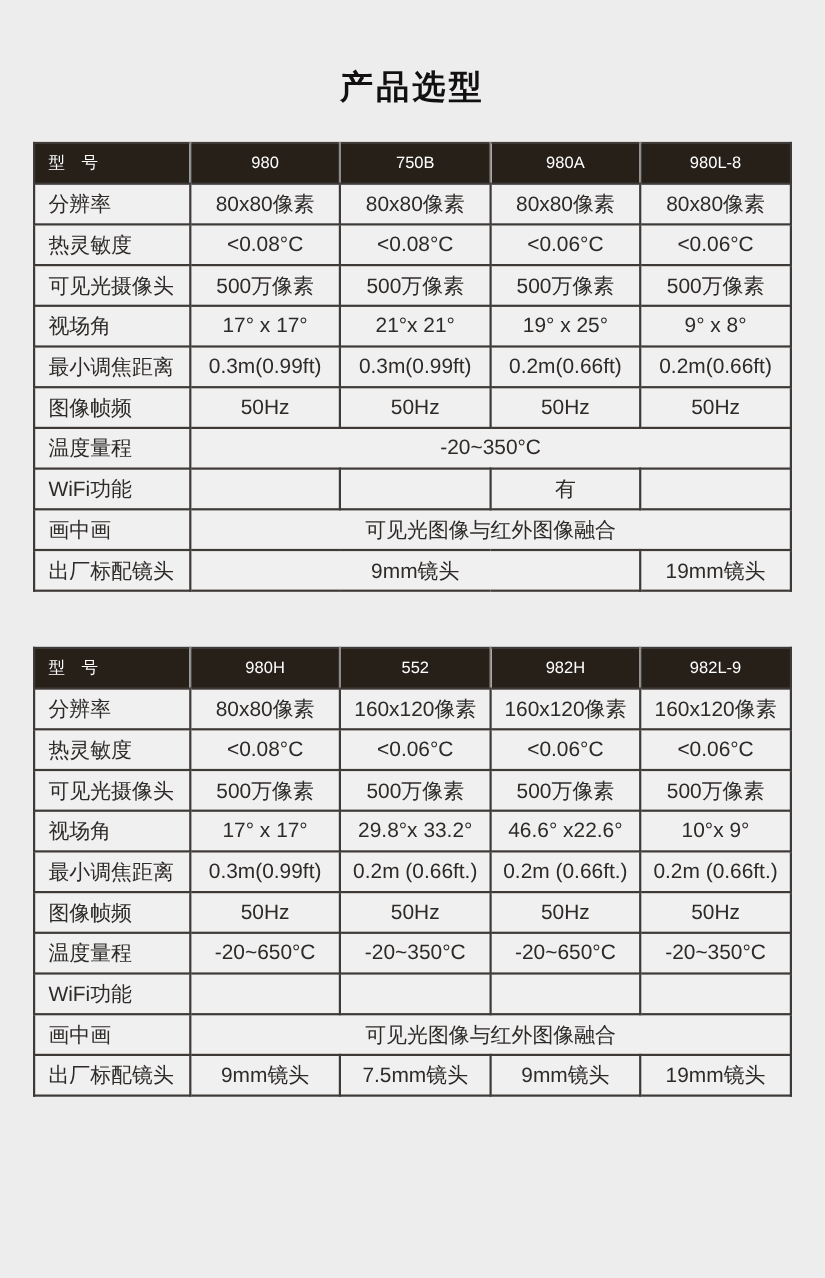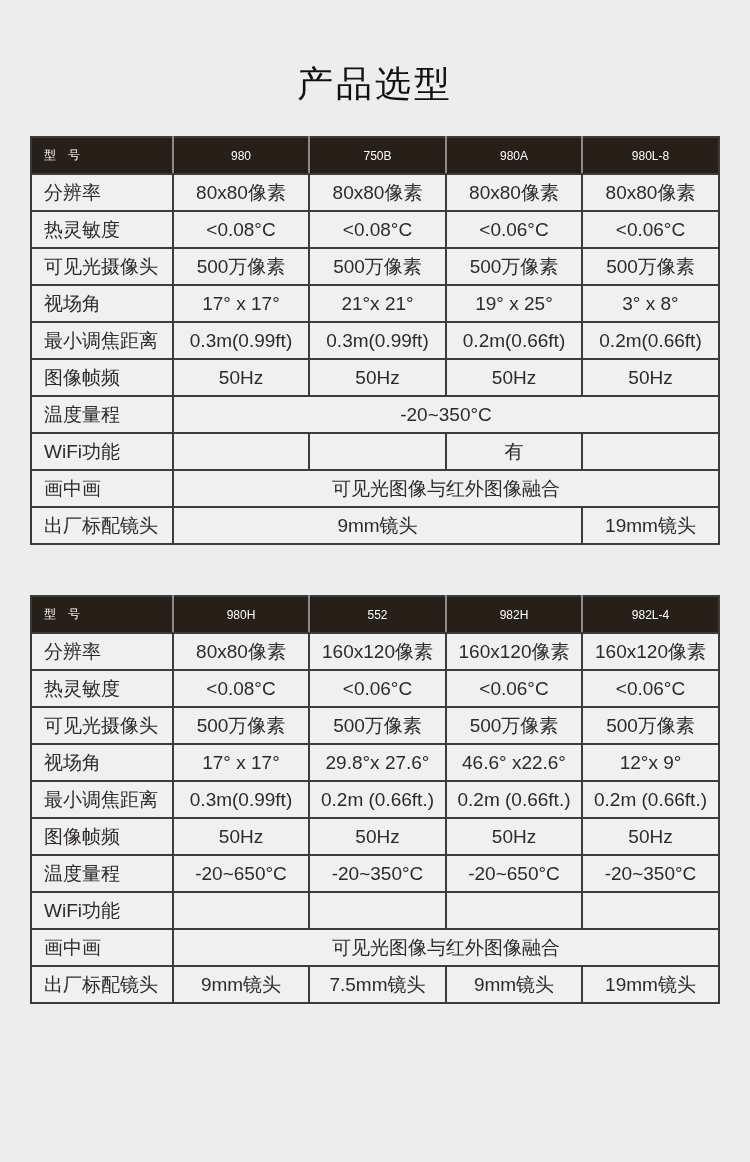--- a/index.html
+++ b/index.html
@@ -10,22 +10,22 @@
     width: 750px;
     height: 1162px;
     background: #ededee;
     font-family: "Liberation Sans", "DejaVu Sans", sans-serif;
     color: #2e2a28;
     overflow: hidden;
   }
   .page-title {
     margin: 62px 0 0 0;
     text-align: center;
-    font-size: 36px;
-    font-weight: 400;
+    font-size: 30px;
+    font-weight: 700;
     letter-spacing: 3px;
     color: #121010;
     line-height: 1.2;
   }
   table.spec-table {
     width: 688px;
     margin: 0 auto;
     border-collapse: collapse;
     table-layout: fixed;
     background: #f0f0f0;
@@ -39,21 +39,21 @@
     height: 35px;
     padding: 0;
     font-weight: 400;
     white-space: nowrap;
     overflow: hidden;
   }
   .spec-table thead th {
     background: #262019;
     color: #ffffff;
     text-align: left;
-    font-size: 12px;
+    font-size: 15px;
   }
   .spec-table thead th.model-col {
     text-align: center;
     margin-top: 24px;
   }
   
   .spec-table thead th {
     border-left-color: #8b8b8b;
     border-right-color: #8b8b8b;
   }
@@ -111,21 +111,21 @@
           <td class="value">500万像素</td>
           <td class="value">500万像素</td>
           <td class="value">500万像素</td>
           <td class="value">500万像素</td>
         </tr>
         <tr>
           <td class="label">视场角</td>
           <td class="value">17° x 17°</td>
           <td class="value">21°x 21°</td>
           <td class="value">19° x 25°</td>
-          <td class="value">3° x 8°</td>
+          <td class="value">9° x 8°</td>
         </tr>
         <tr>
           <td class="label">最小调焦距离</td>
           <td class="value">0.3m(0.99ft)</td>
           <td class="value">0.3m(0.99ft)</td>
           <td class="value">0.2m(0.66ft)</td>
           <td class="value">0.2m(0.66ft)</td>
         </tr>
         <tr>
           <td class="label">图像帧频</td>
@@ -163,21 +163,21 @@
         <col style="width: 137px;">
         <col style="width: 136px;">
         <col style="width: 137px;">
       </colgroup>
       <thead>
         <tr>
           <th class="label">型　号</th>
           <th class="model-col">980H</th>
           <th class="model-col">552</th>
           <th class="model-col">982H</th>
-          <th class="model-col">982L-4</th>
+          <th class="model-col">982L-9</th>
         </tr>
       </thead>
       <tbody>
         <tr>
           <td class="label">分辨率</td>
           <td class="value">80x80像素</td>
           <td class="value">160x120像素</td>
           <td class="value">160x120像素</td>
           <td class="value">160x120像素</td>
         </tr>
@@ -191,23 +191,23 @@
         <tr>
           <td class="label">可见光摄像头</td>
           <td class="value">500万像素</td>
           <td class="value">500万像素</td>
           <td class="value">500万像素</td>
           <td class="value">500万像素</td>
         </tr>
         <tr>
           <td class="label">视场角</td>
           <td class="value">17° x 17°</td>
-          <td class="value">29.8°x 27.6°</td>
+          <td class="value">29.8°x 33.2°</td>
           <td class="value">46.6° x22.6°</td>
-          <td class="value">12°x 9°</td>
+          <td class="value">10°x 9°</td>
         </tr>
         <tr>
           <td class="label">最小调焦距离</td>
           <td class="value">0.3m(0.99ft)</td>
           <td class="value">0.2m (0.66ft.)</td>
           <td class="value">0.2m (0.66ft.)</td>
           <td class="value">0.2m (0.66ft.)</td>
         </tr>
         <tr>
           <td class="label">图像帧频</td>

